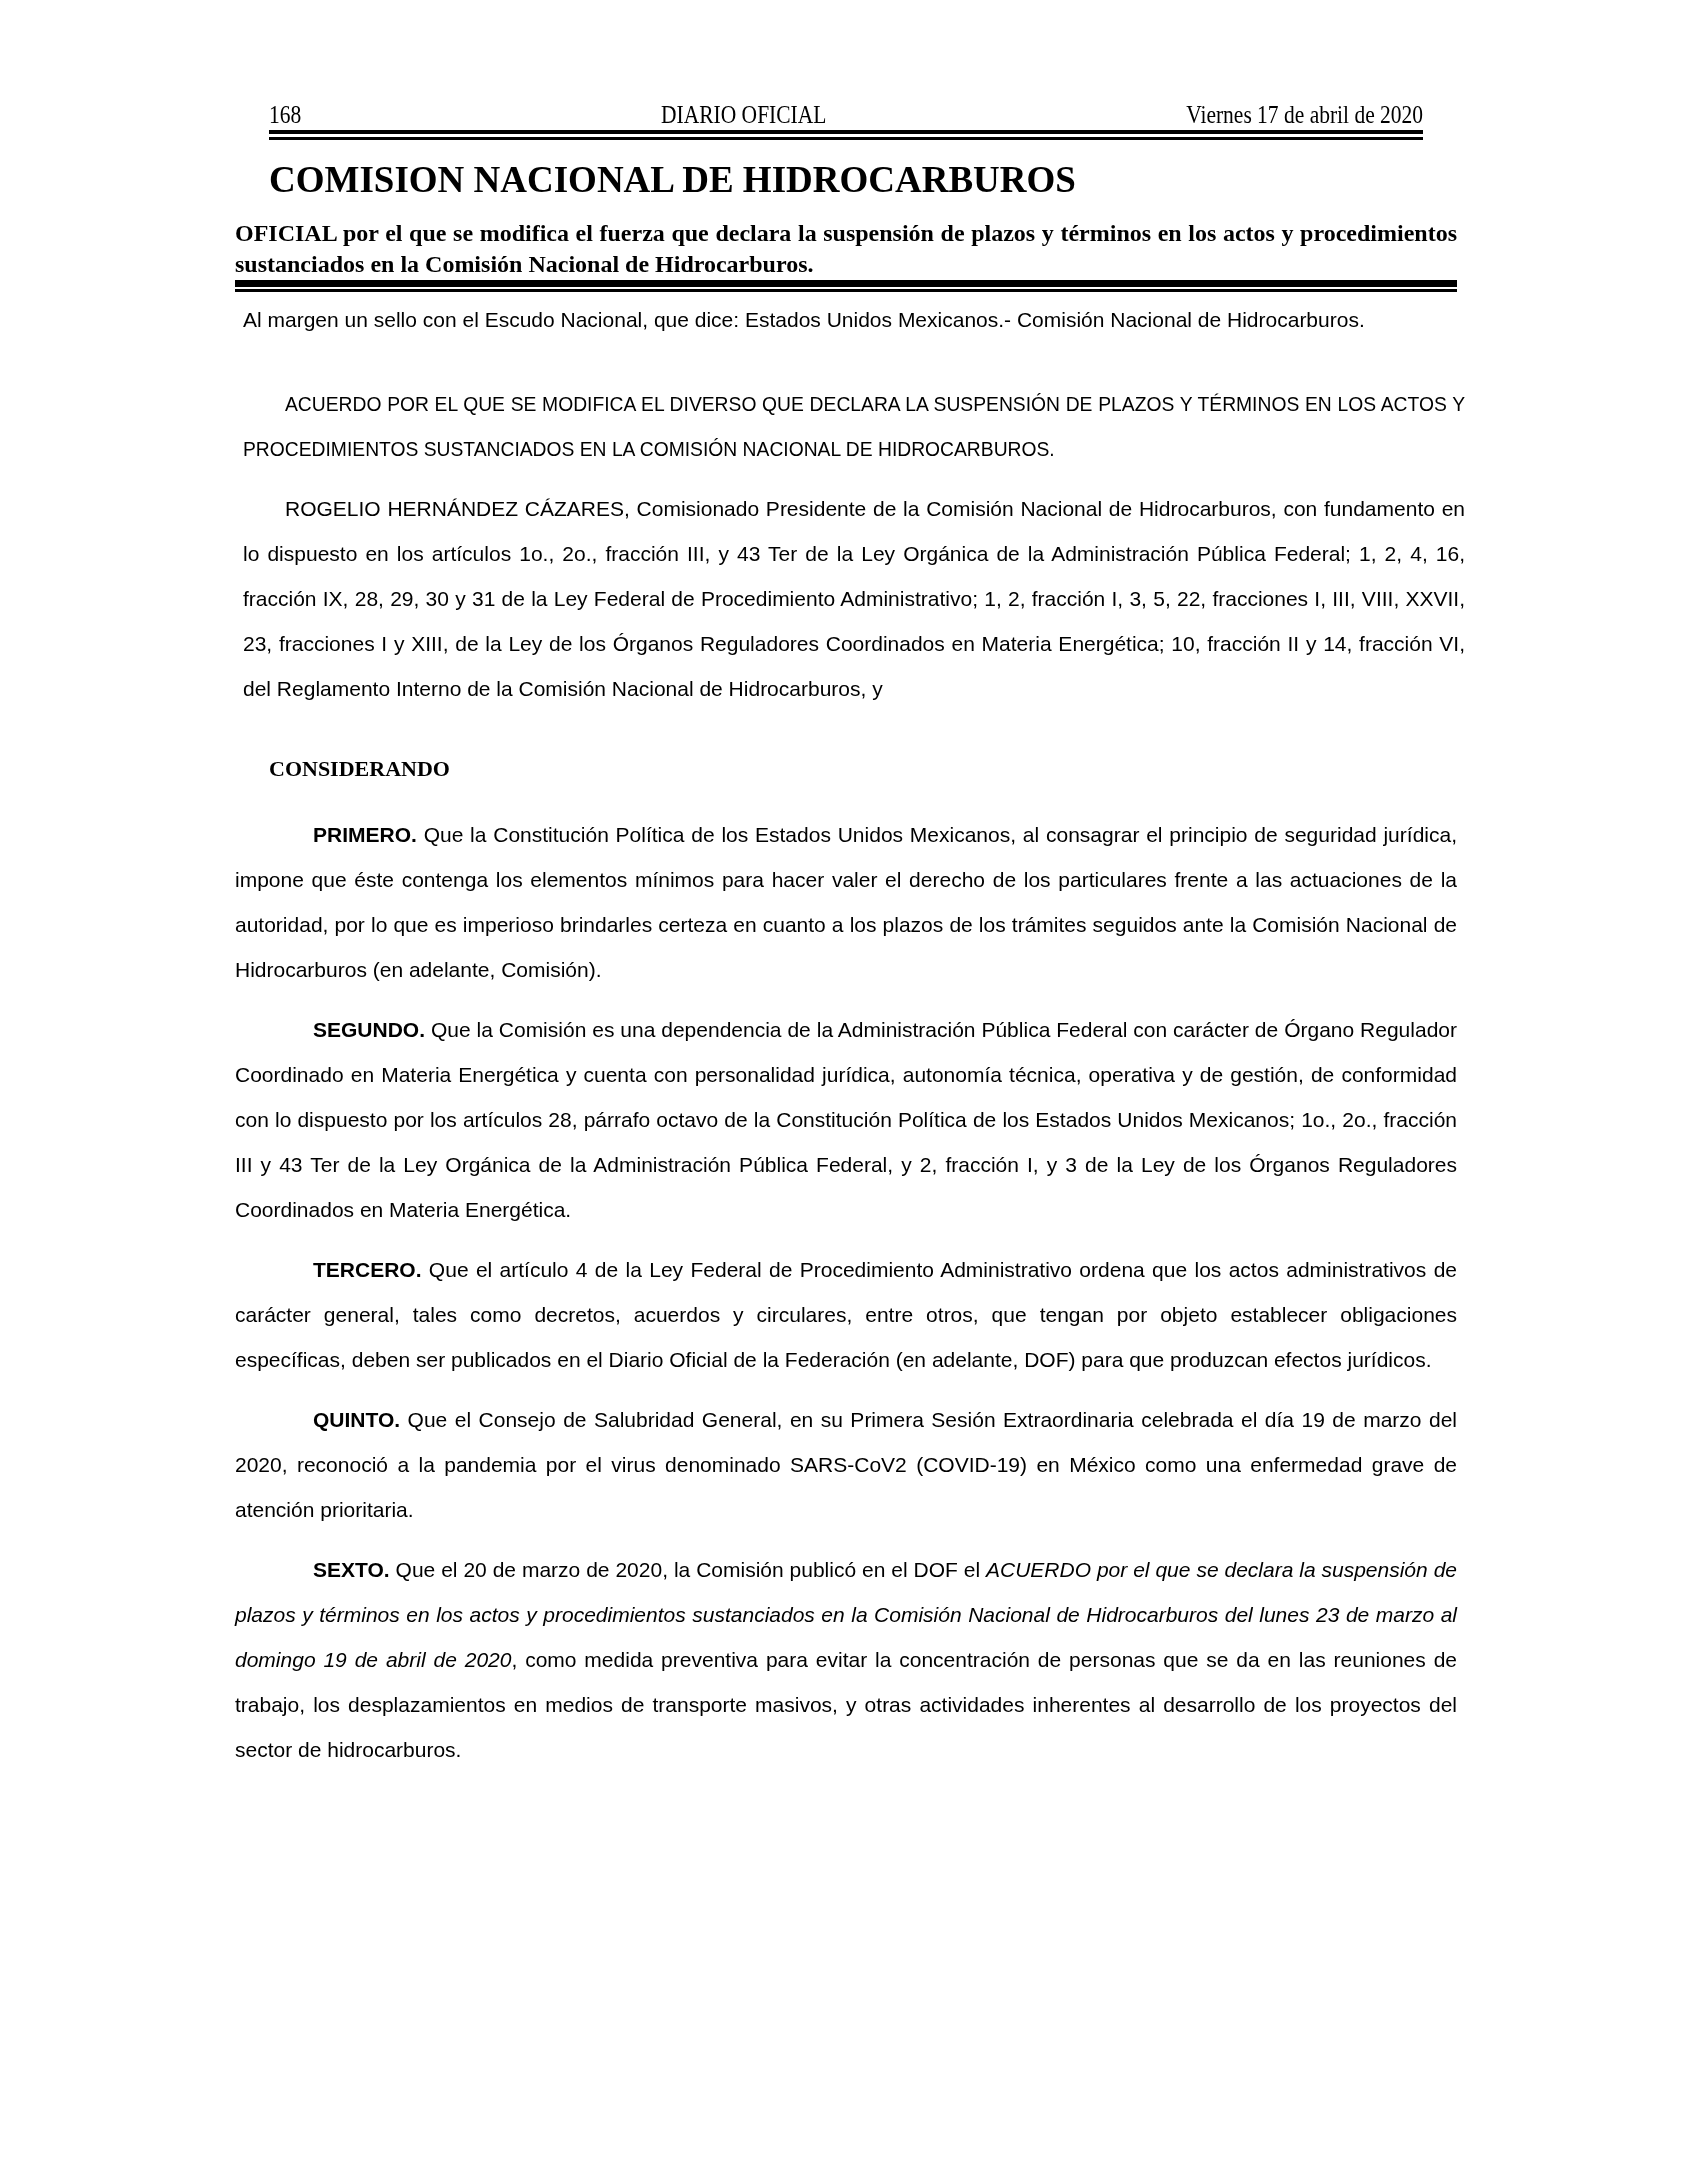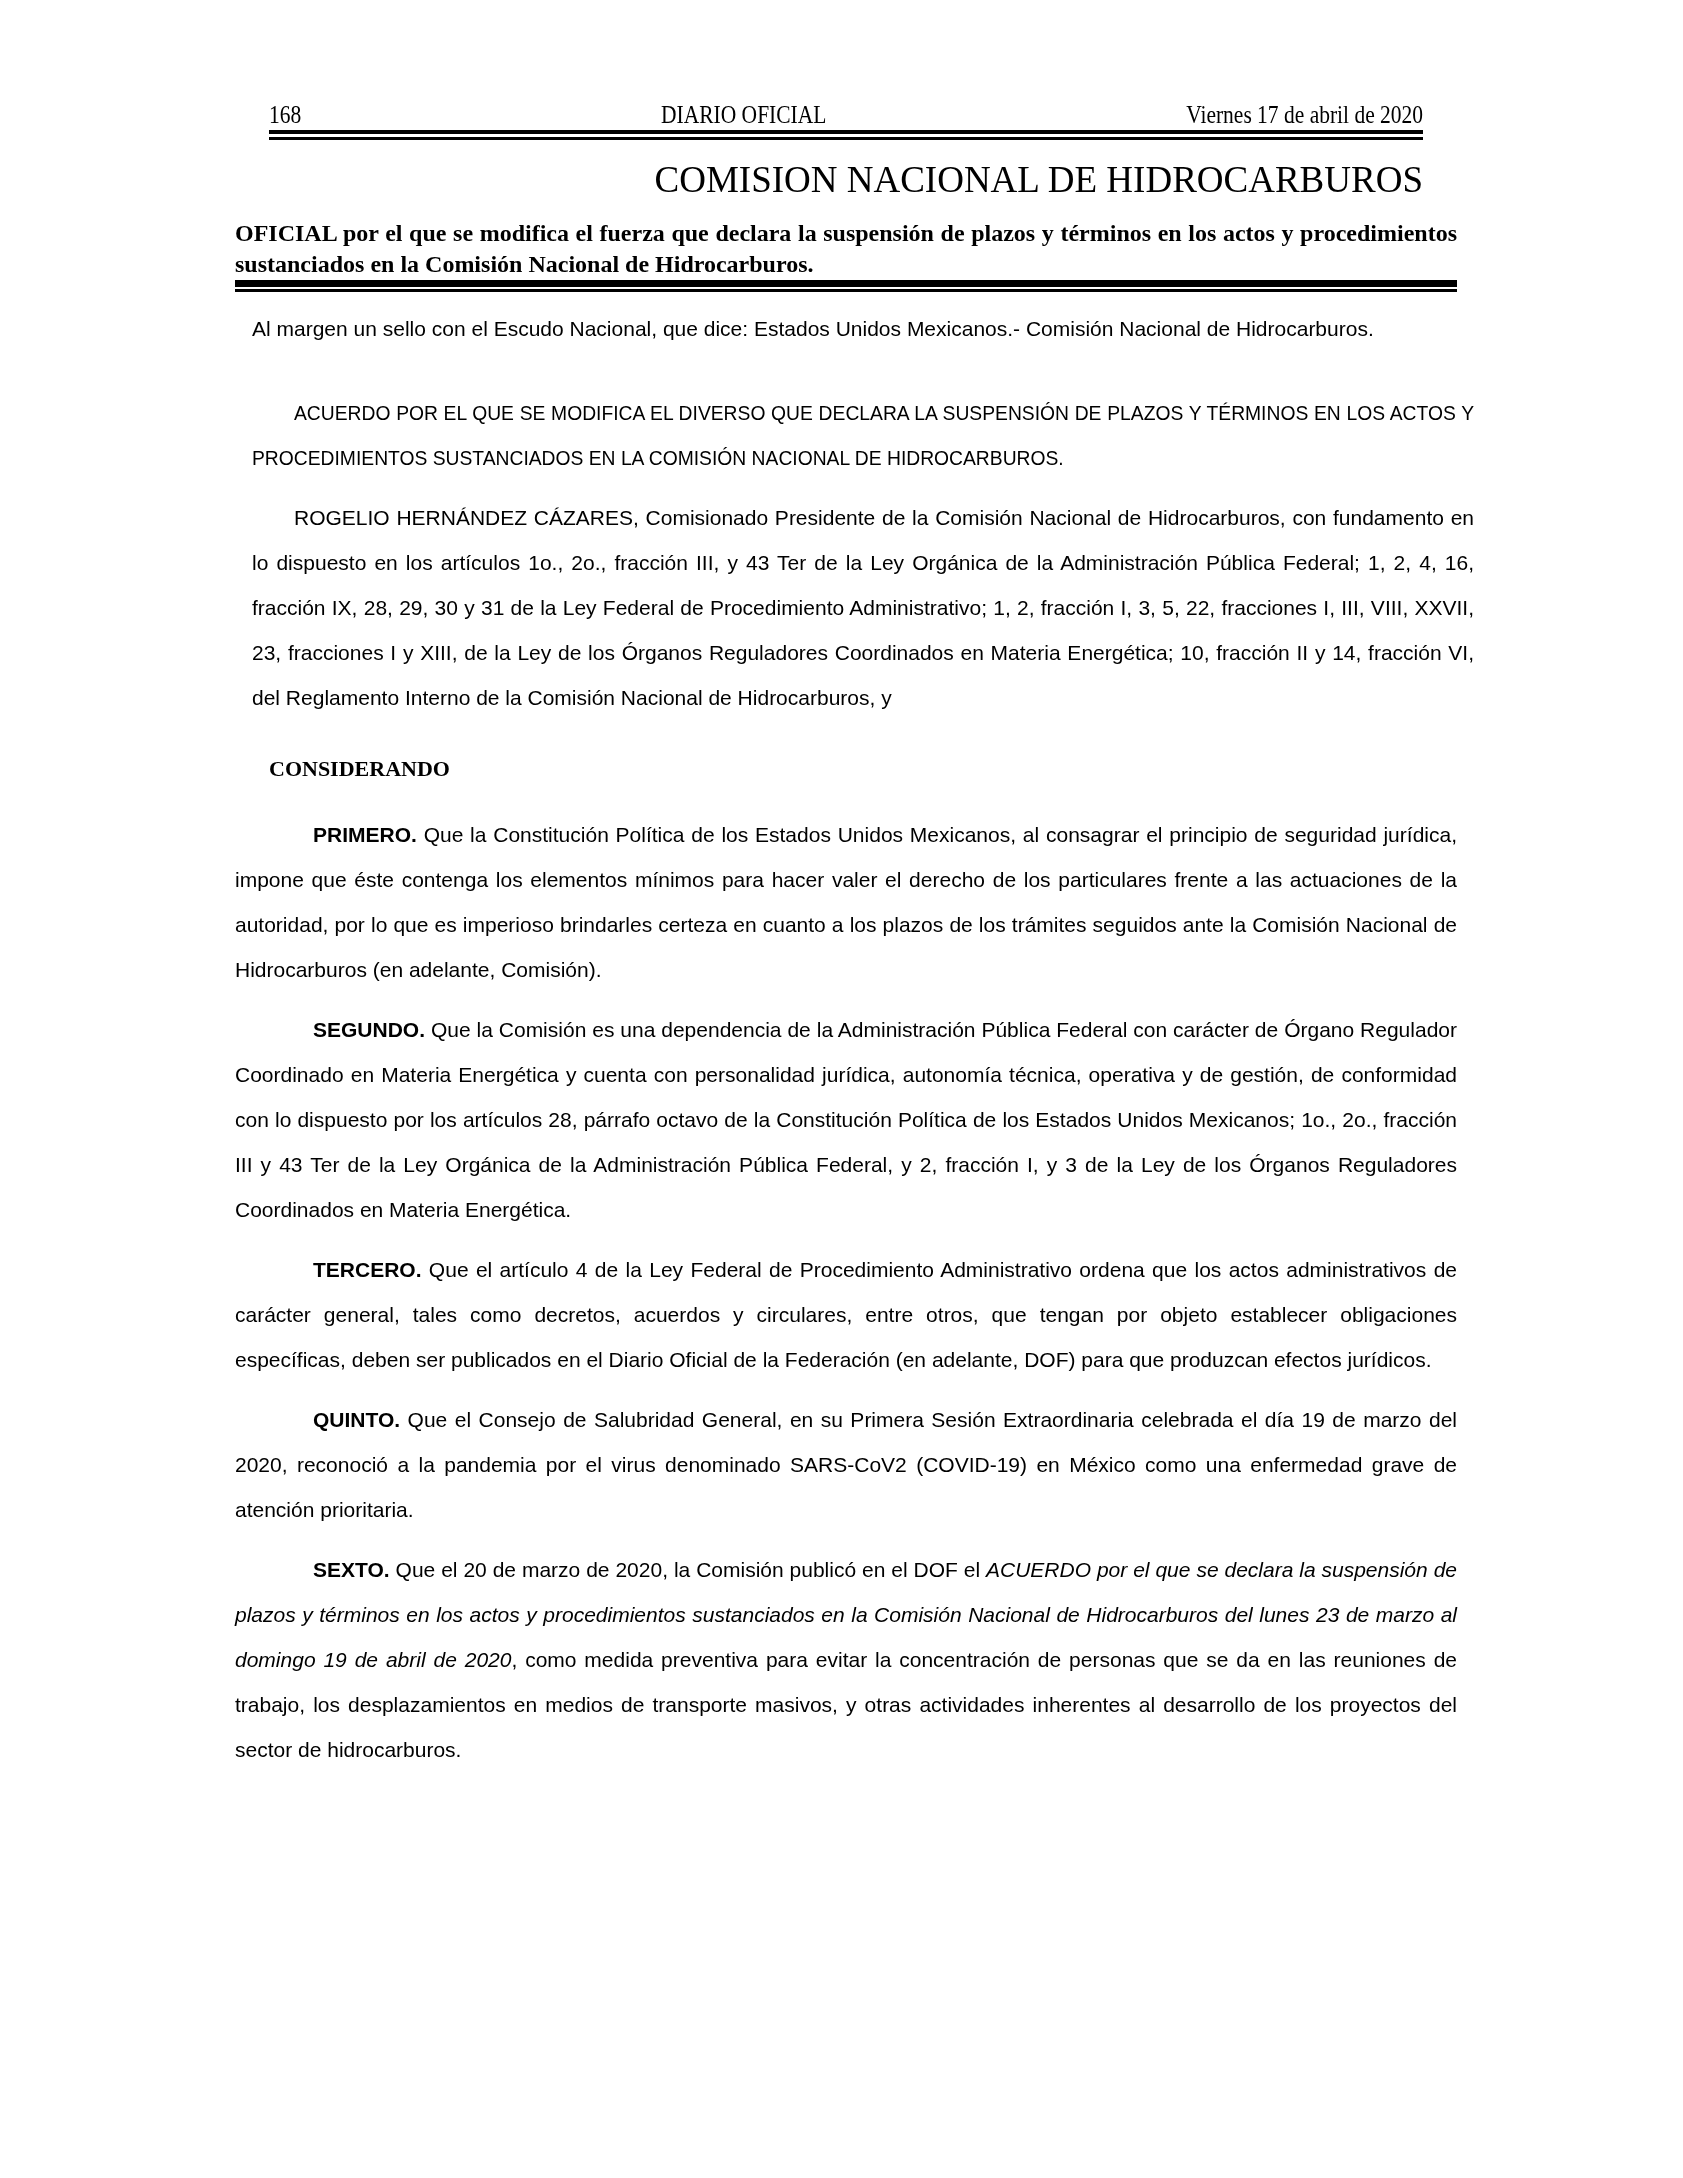--- a/index.html
+++ b/index.html
@@ -9,35 +9,35 @@
       position: absolute; top: 95px; left: 0; width: 1154px; height: 34px;
       font-family: "Liberation Serif", "DejaVu Serif", serif; font-size: 25px;
       display: flex; justify-content: space-between; align-items: flex-end;
       transform: scaleX(0.86); transform-origin: left center; width: 1342px;
     }
     .running-head span { white-space: nowrap; }
     .head-rule { position: absolute; top: 130px; left: 0; width: 1154px; height: 10px; }
     .head-rule .thick { position: absolute; top: 0; left: 0; right: 0; height: 4px; background: #000; }
     .head-rule .thin  { position: absolute; top: 7px; left: 0; right: 0; height: 3px; background: #000; }
     .org-title {
-      position: absolute; top: 158px; left: 0; width: 1154px; text-align: right;
-      font-family: "Liberation Serif", "DejaVu Serif", serif; font-weight: normal; font-size: 37px;
+      position: absolute; top: 158px; left: 0; width: 1154px; text-align: left;
+      font-family: "Liberation Serif", "DejaVu Serif", serif; font-weight: bold; font-size: 37px;
       letter-spacing: 0px; white-space: nowrap;
     }
     .decree-title {
       position: absolute; top: 218px; left: -34px; width: 1222px;
       font-family: "Liberation Serif", "DejaVu Serif", serif; font-weight: bold; font-size: 24px;
       line-height: 31px; text-align: justify; text-align-last: left;
     }
     .title-rule { position: absolute; top: 280px; left: -34px; width: 1222px; height: 12px; }
     .title-rule .thick { position: absolute; top: 0; left: 0; right: 0; height: 7px; background: #000; }
     .title-rule .thin  { position: absolute; top: 9px; left: 0; right: 0; height: 3px; background: #000; }
     .body-text {
       font-family: "Liberation Sans", "DejaVu Sans", sans-serif; font-size: 21px;
-      text-align: justify; text-align-last: left; margin: 17px;
+      text-align: justify; text-align-last: left; margin: 8px;
     }
     .margin-note { position: absolute; top: 297px; left: -34px; width: 1222px; line-height: 30px; }
     .summary-caps { position: absolute; top: 374px; left: -34px; width: 1222px; line-height: 45px; font-size: 19.3px; text-indent: 42px; }
     .preamble { position: absolute; top: 478px; left: -34px; width: 1222px; line-height: 45px; text-indent: 42px; }
     .considerando {
       position: absolute; top: 756px; left: 0; width: 1154px; 
       font-family: "Liberation Serif", "DejaVu Serif", serif; font-weight: bold; font-size: 22px;
     }
     .clauses { position: absolute; top: 812px; left: -34px; width: 1222px; }
     .clause { line-height: 45px; text-indent: 42px; margin: 0 0 15px 0; }

